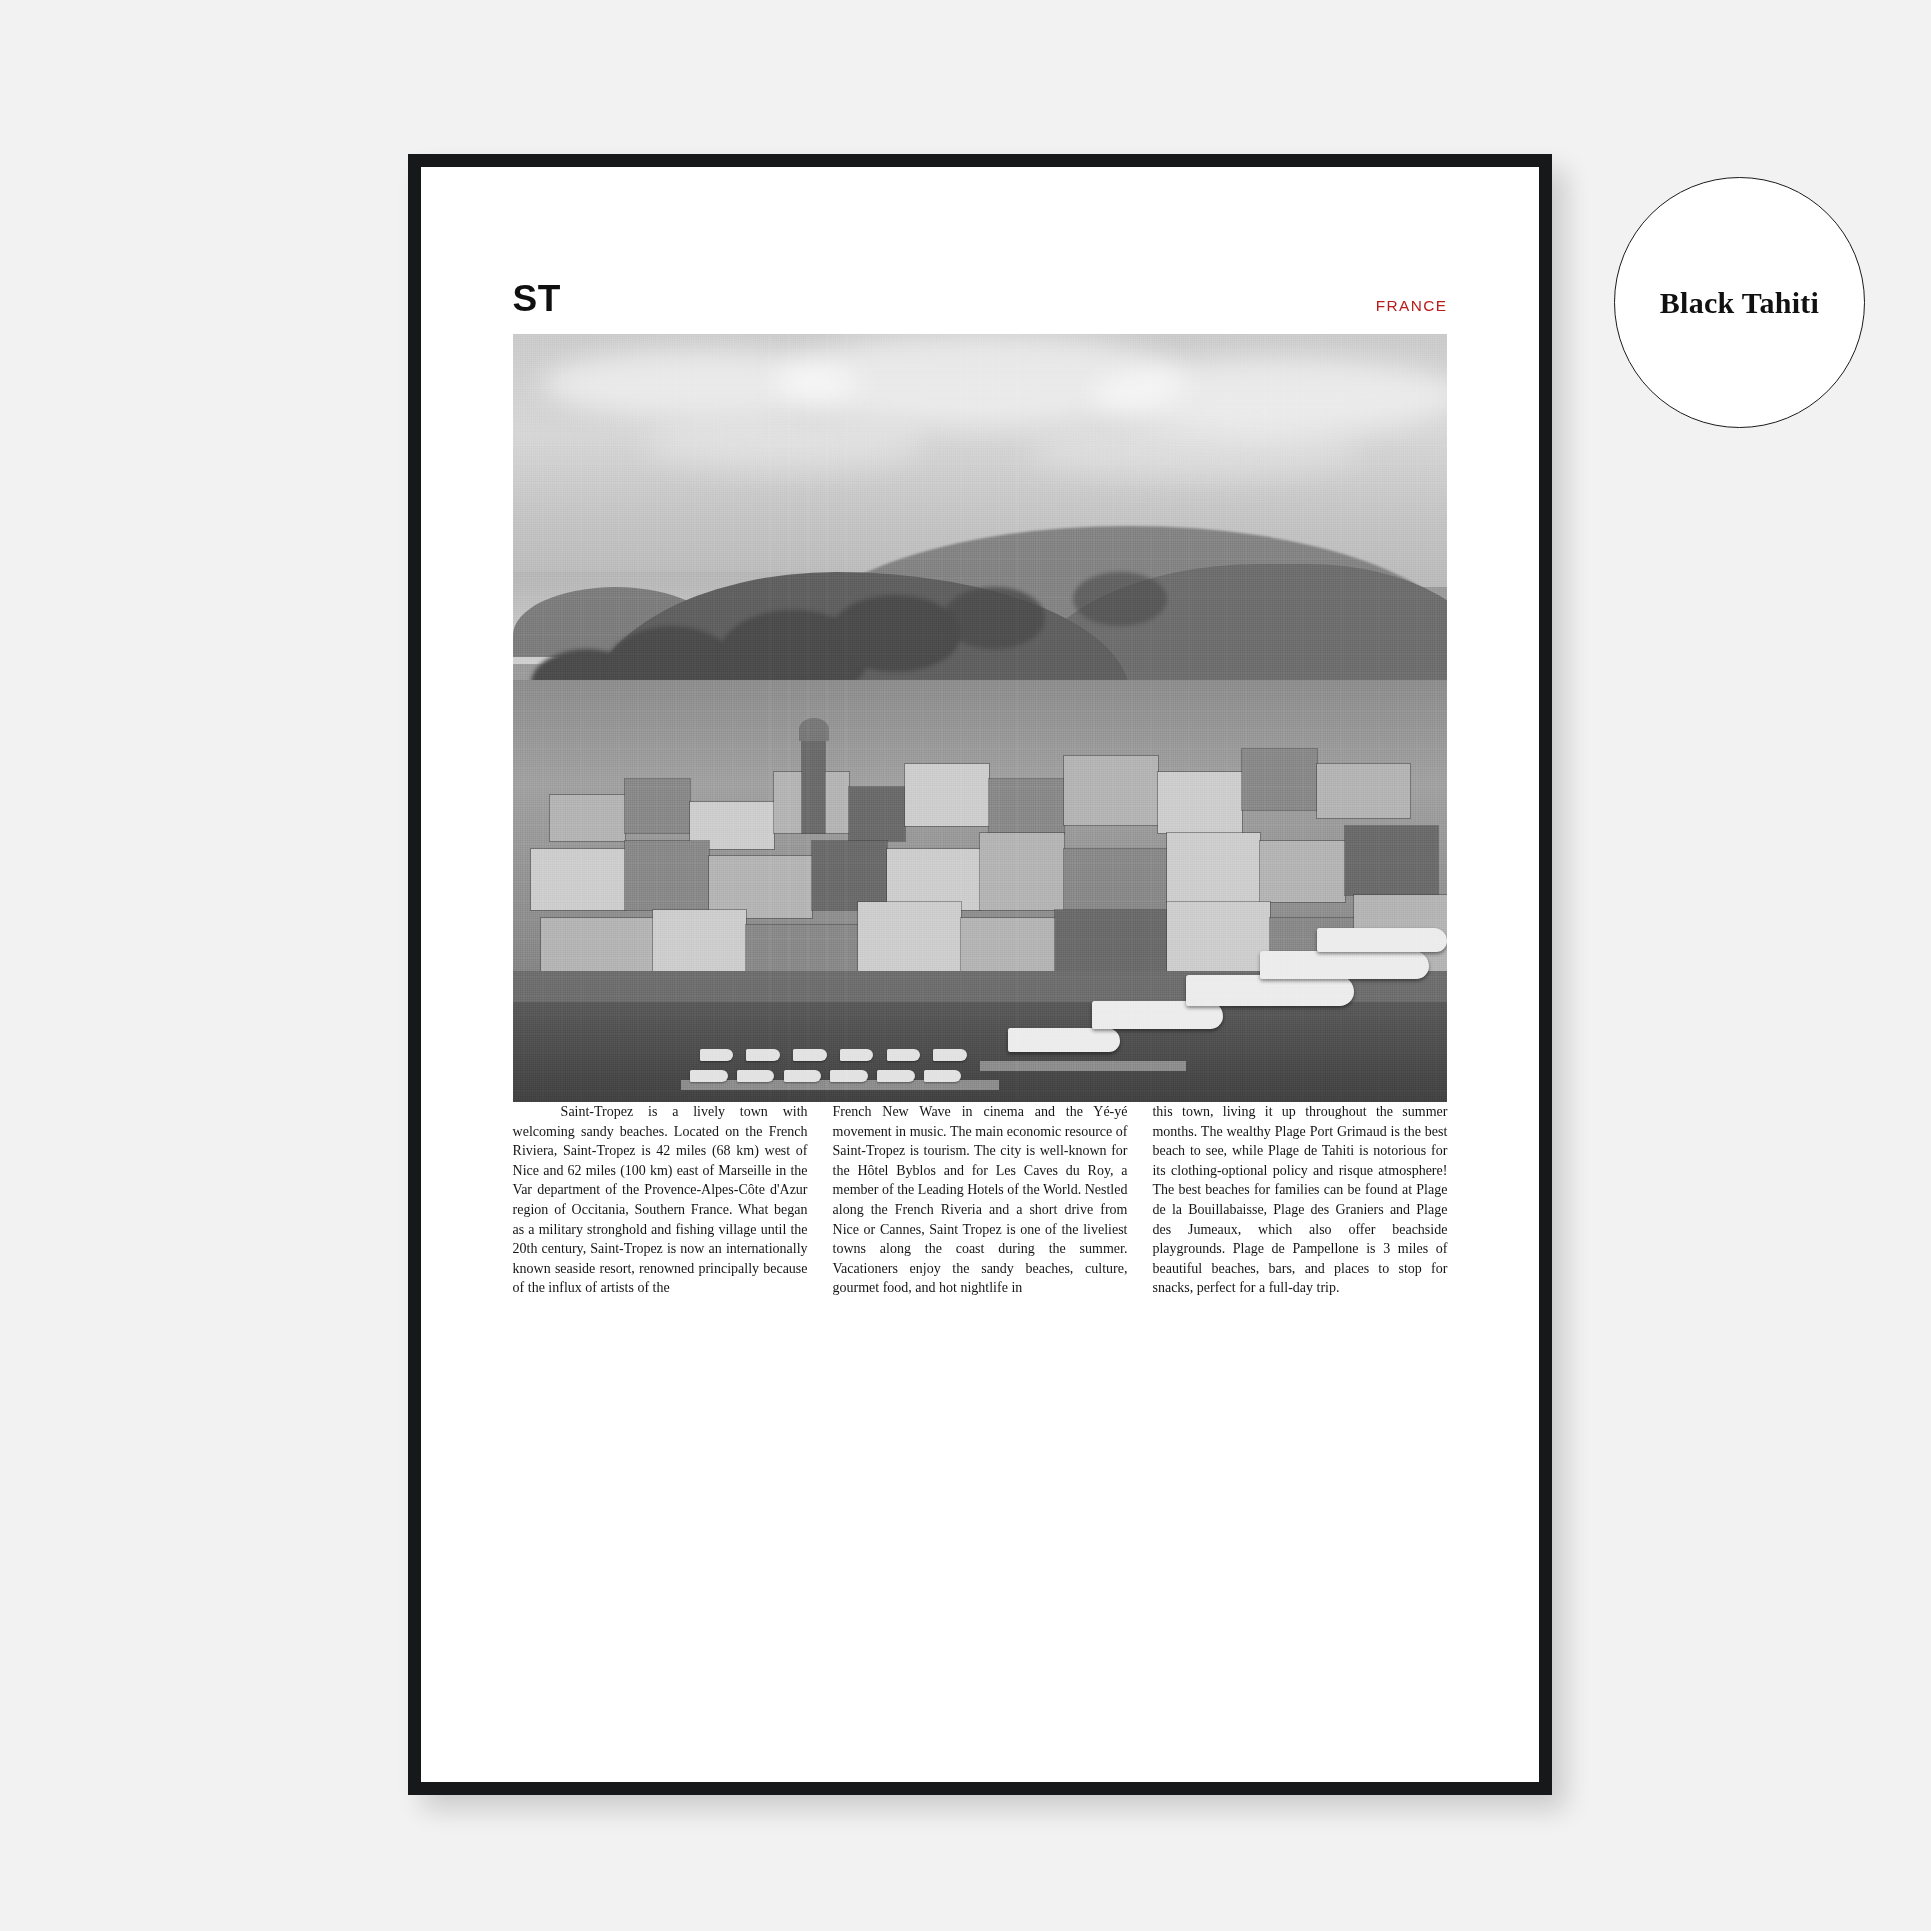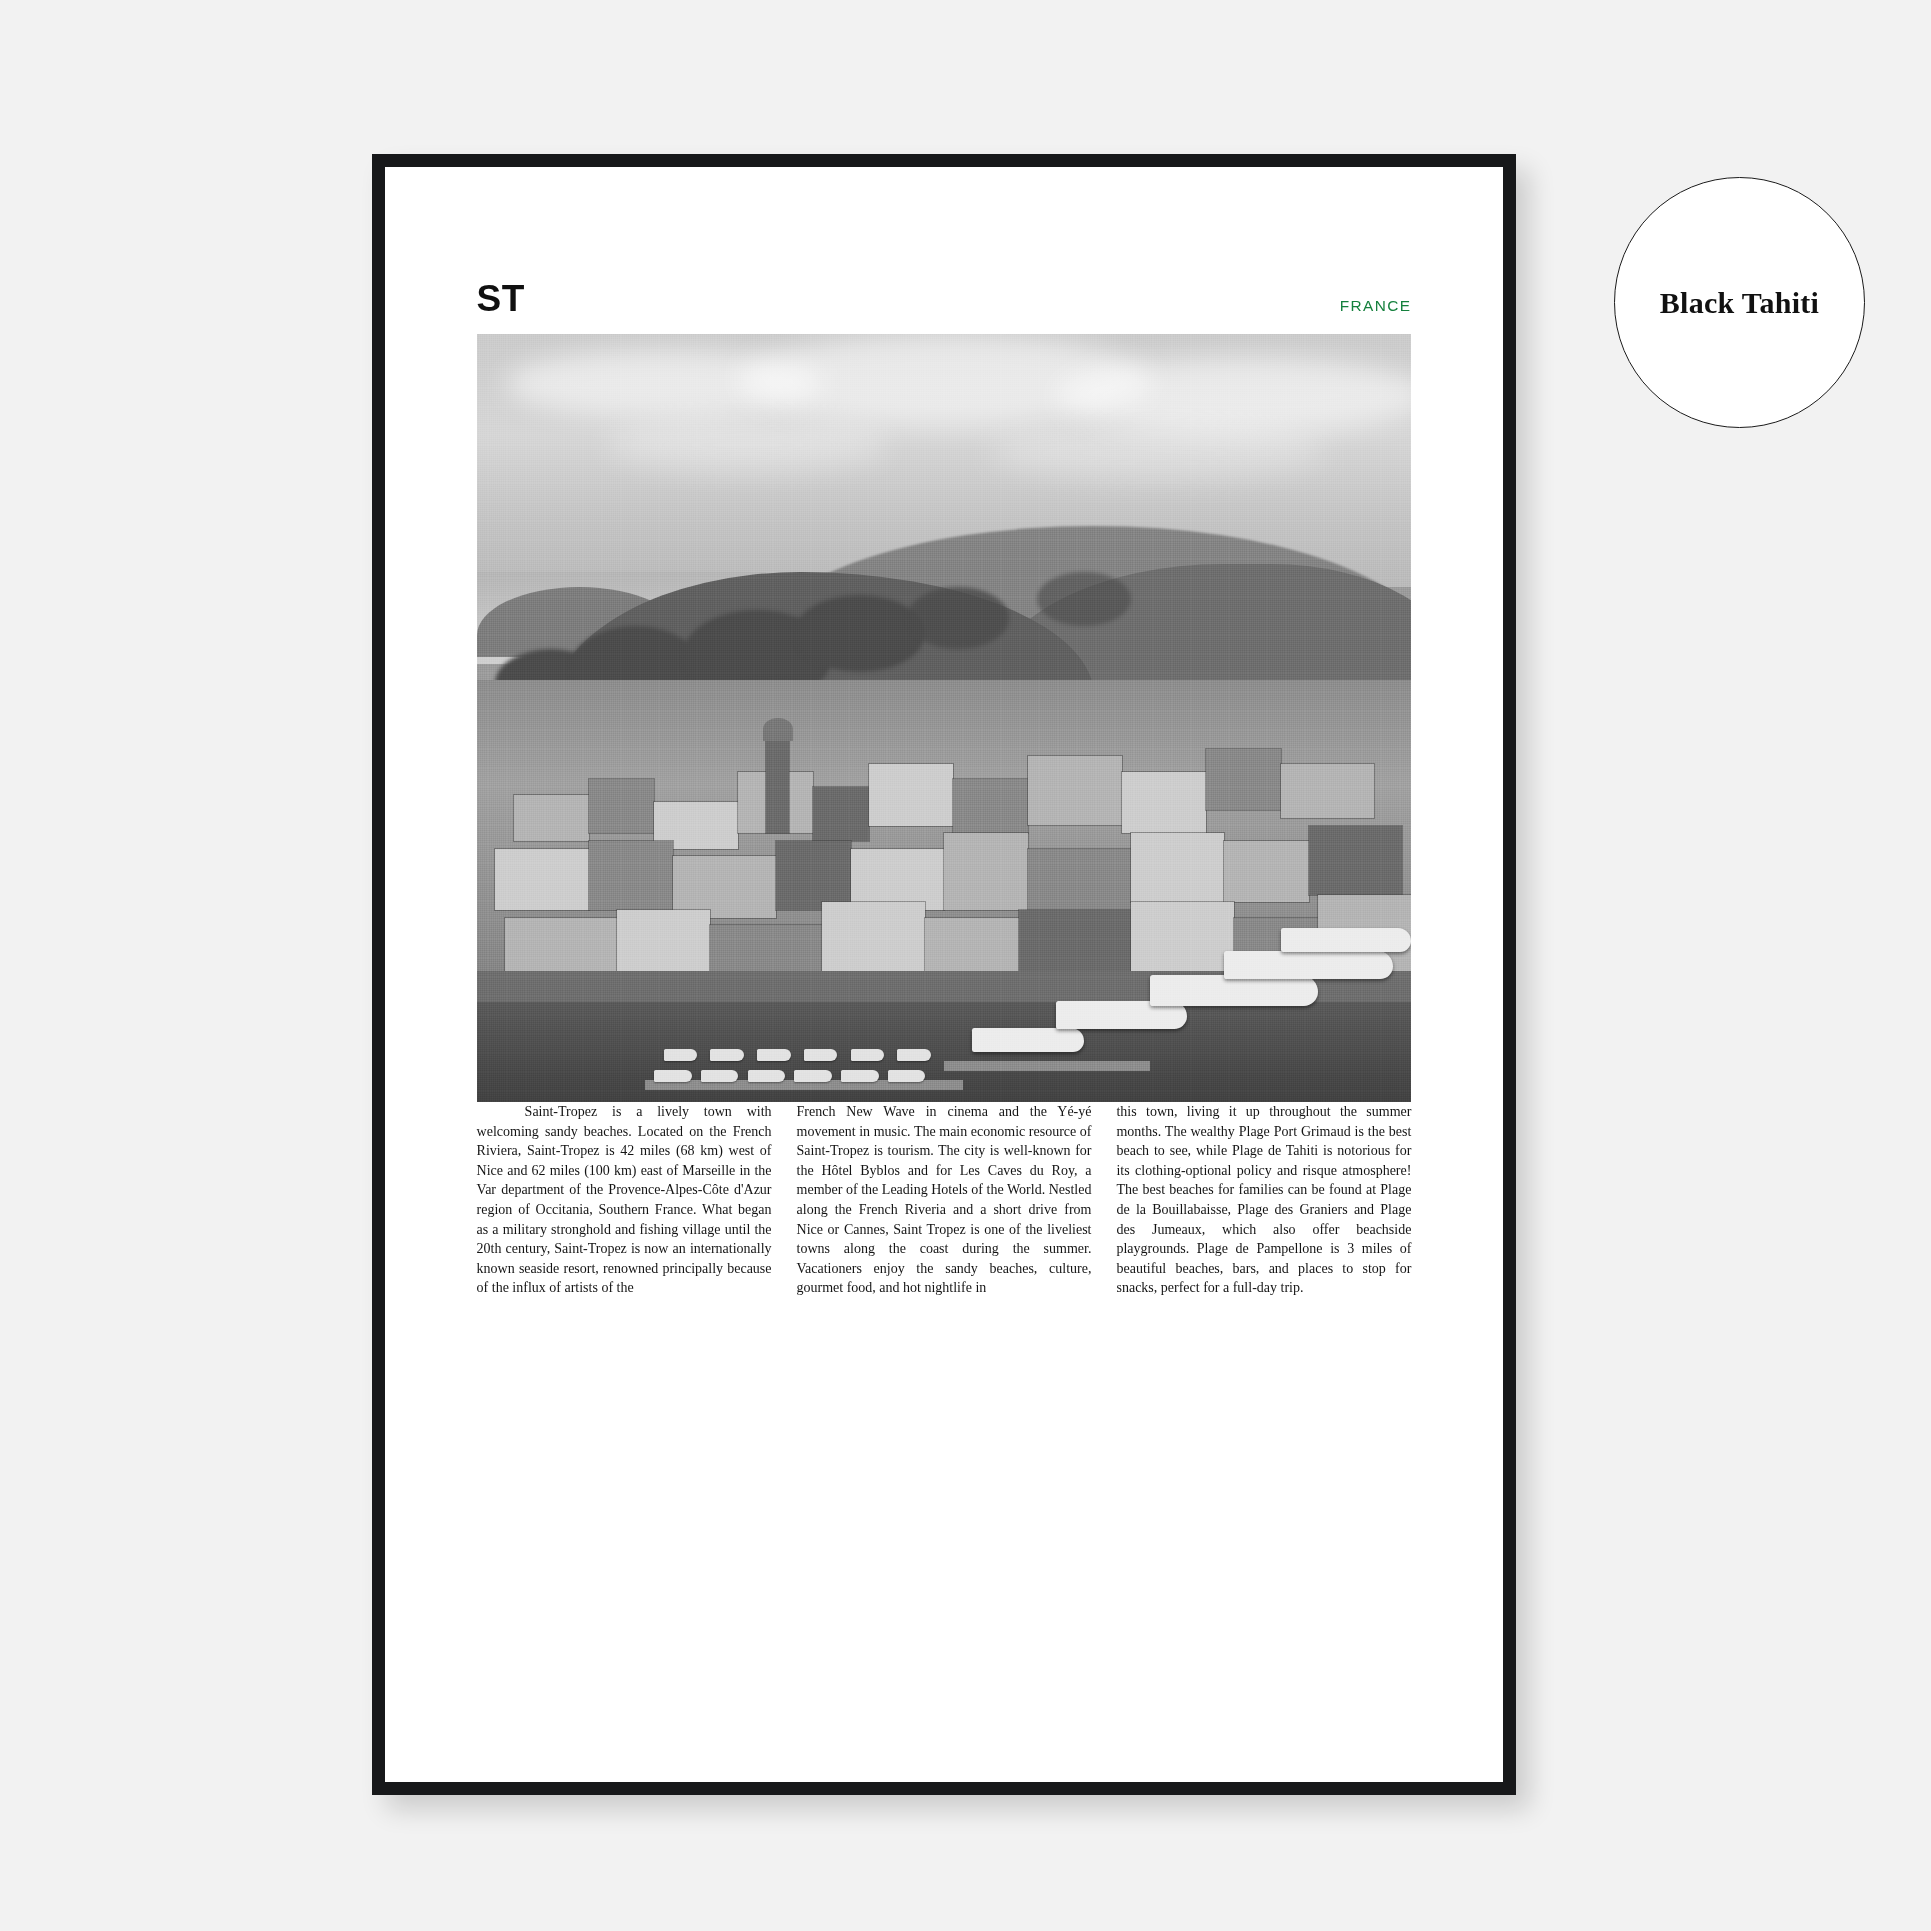--- a/index.html
+++ b/index.html
@@ -11,21 +11,21 @@
     height: 1931px;
     background: #f2f2f2;
     font-family: "Liberation Serif", serif;
     overflow: hidden;
     position: relative;
   }
 
   
   #frame {
     position: absolute;
-    left: 372px;
+    left: 408px;
     top: 154px;
     width: 1144px;
     height: 1641px;
     background: #17181a;
     box-shadow: 13.5px 15.4px 25px rgba(0,0,0,0.16);
     padding: 12.6px;
     box-sizing: border-box;
   }
   #frame-inner-edge {
     position: absolute;
@@ -63,21 +63,21 @@
     font-weight: bold;
     font-size: 37px;
     letter-spacing: 0.5px;
     color: #101010;
     line-height: 1;
   }
   #poster-country {
     font-family: "Liberation Sans", sans-serif;
     font-size: 15.4px;
     letter-spacing: 1.4px;
-    color: #15803d;
+    color: #b91c1c;
     line-height: 1;
     padding-bottom: 2.9px;
   }
 
   
   #photo {
     position: relative;
     width: 100%;
     height: 768px;
     overflow: hidden;

